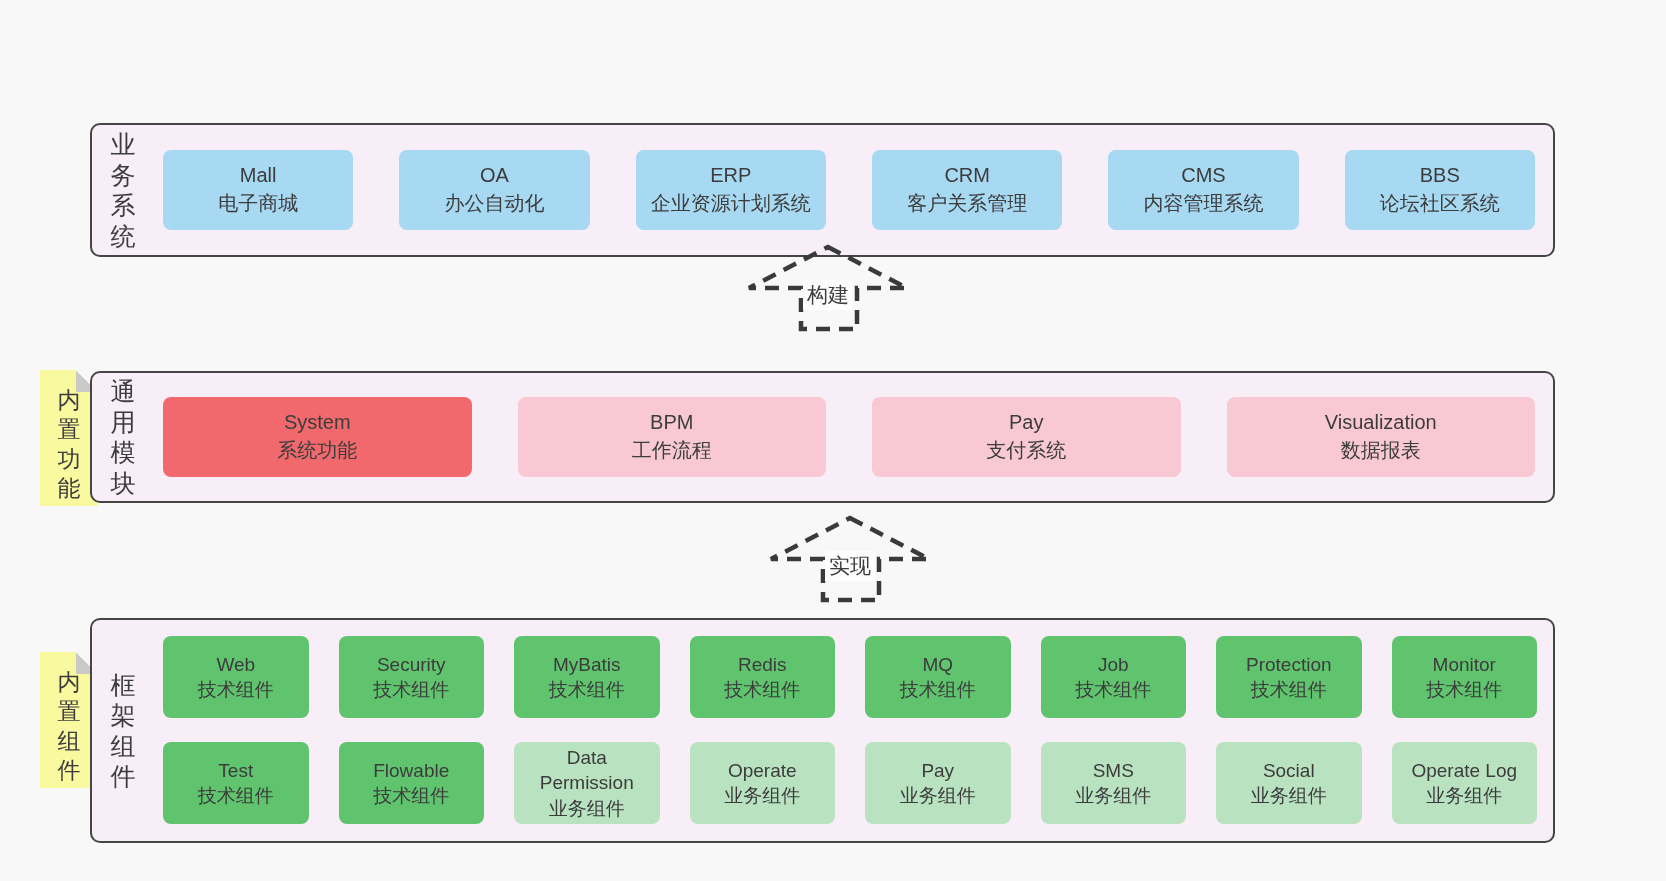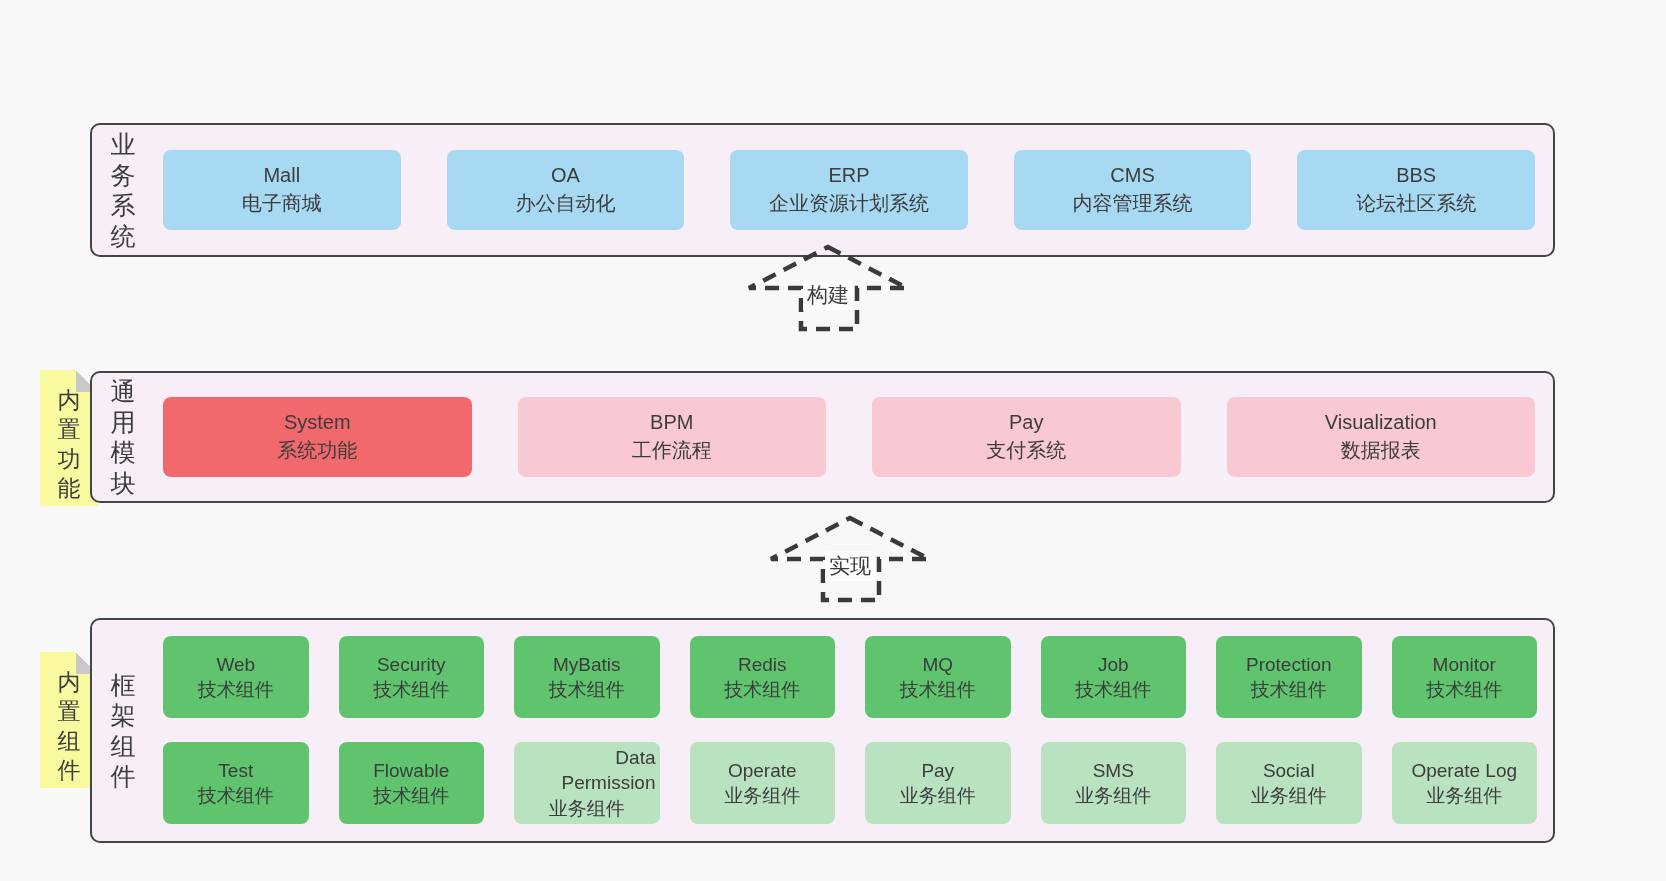--- a/index.html
+++ b/index.html
@@ -36,21 +36,21 @@
     padding:0 18px 0 22px;
   }
   .boxes .box{flex:1;height:80px;}
 
   .grid{
     flex:1;display:grid;
     grid-template-columns:repeat(8,1fr);
     gap:24px 30px;
     padding:17px 16px 18px 22px;
   }
-  .grid .box{height:82px;text-align:right;}
+  .grid .box{height:82px;}
 
   .box{
     border-radius:8px;
     display:flex;flex-direction:column;justify-content:center;align-items:center;
     text-align:center;
     font-size:20px;line-height:1.38;
     color:var(--text,#3c3c3c);
   }
   .grid .box{font-size:19px;line-height:1.32;padding:2px 4px;box-sizing:border-box;}
   .c-blue{background:var(--blue,#a8d9f2);}
@@ -109,20 +109,24 @@
         <div>Mall</div>
         <div>电子商城</div>
       </div>
       <div class="box c-blue">
         <div>OA</div>
         <div>办公自动化</div>
       </div>
       <div class="box c-blue">
         <div>ERP</div>
         <div>企业资源计划系统</div>
+      </div>
+      <div class="box c-blue">
+        <div>CRM</div>
+        <div>客户关系管理</div>
       </div>
       <div class="box c-blue">
         <div>CMS</div>
         <div>内容管理系统</div>
       </div>
       <div class="box c-blue">
         <div>BBS</div>
         <div>论坛社区系统</div>
       </div>
     </div>

